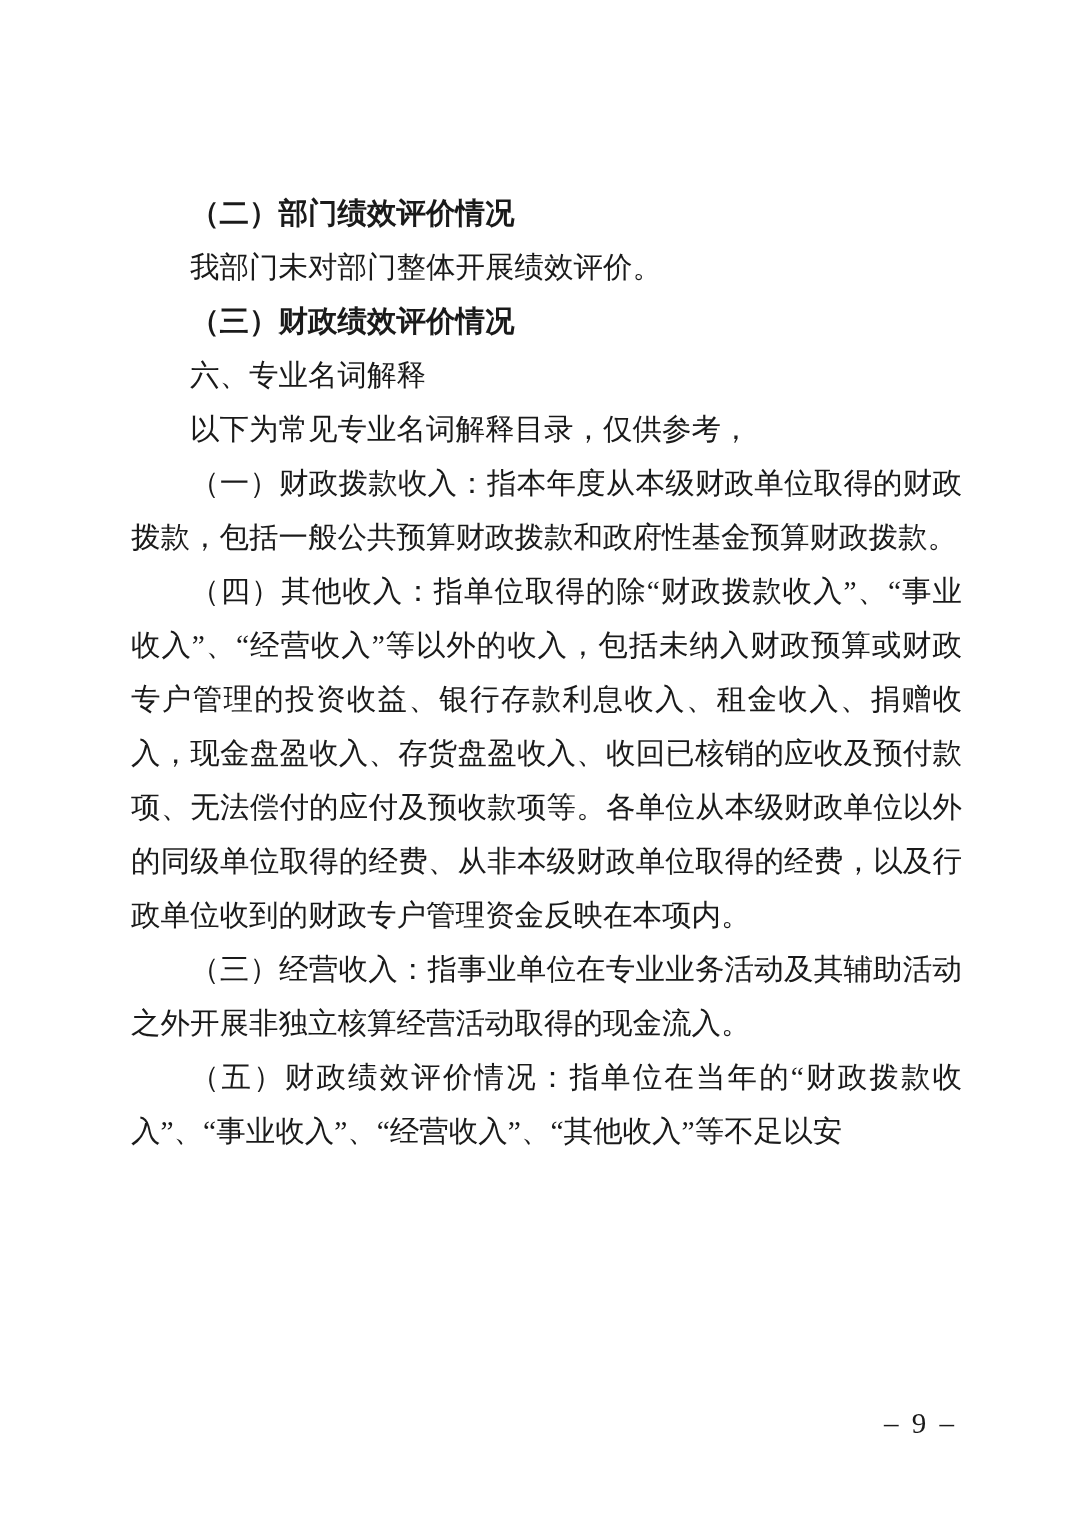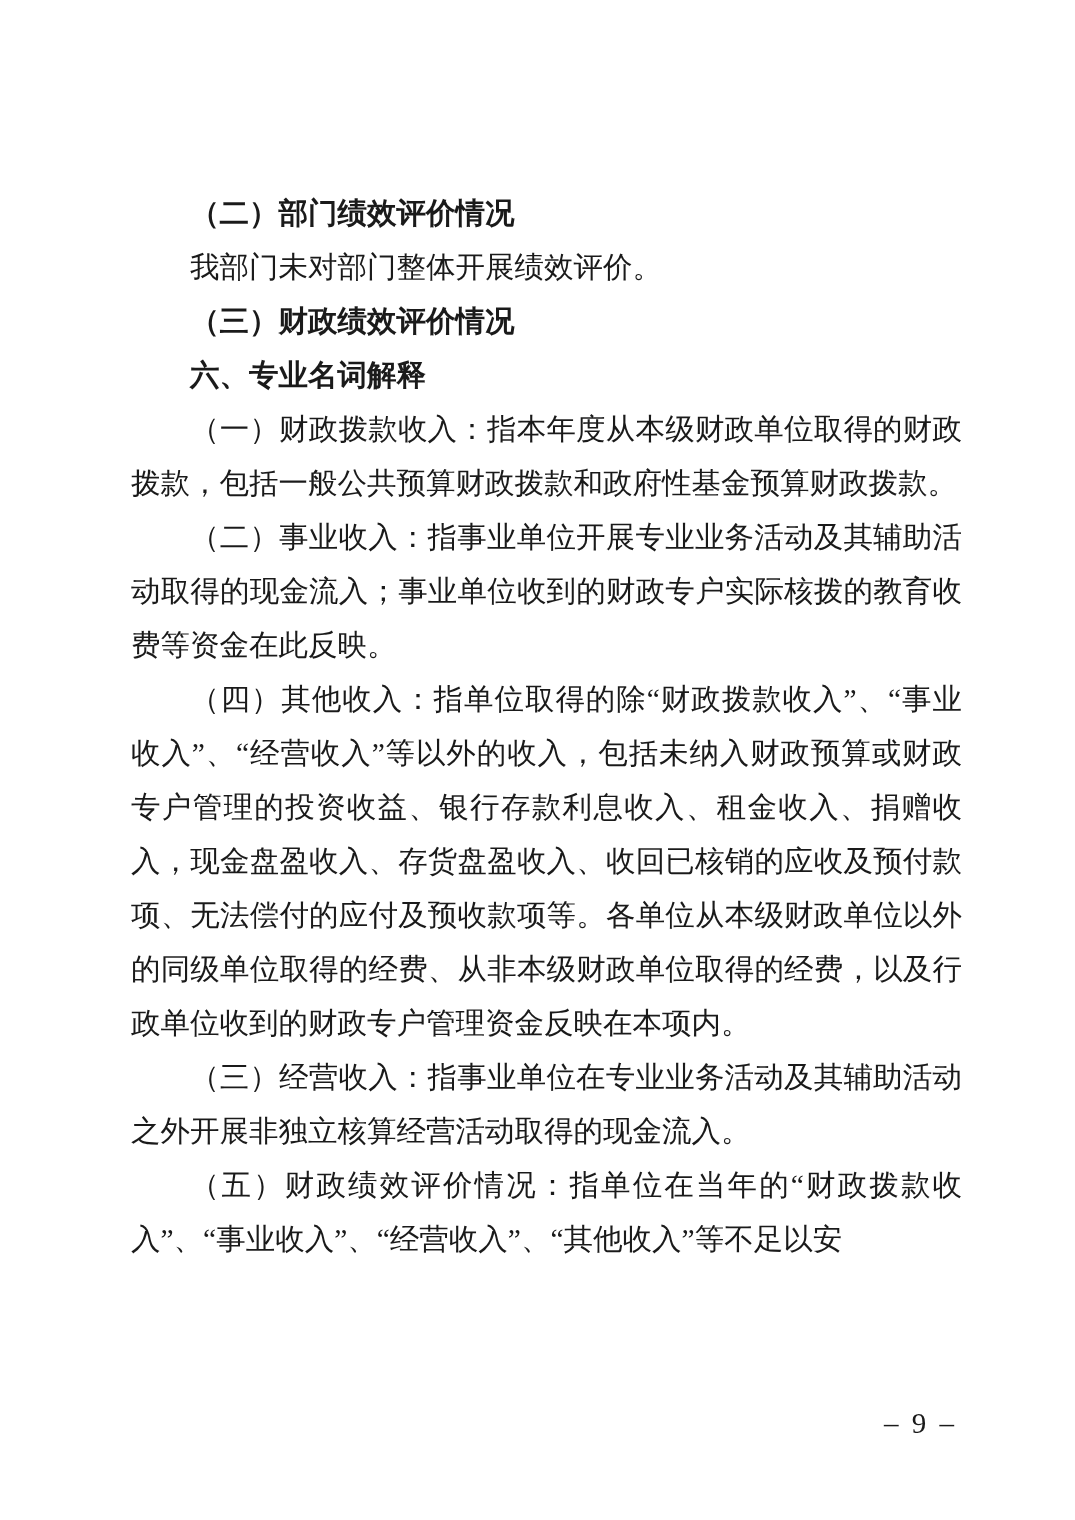--- a/index.html
+++ b/index.html
@@ -32,21 +32,21 @@
     padding: 0;
     text-indent: 2em;
   }
   
   .subheading {
     font-weight: 600;
   }
   
   .heading-hei {
     font-family: "Liberation Sans", "DejaVu Sans", sans-serif;
-    font-weight: 700;
+    font-weight: 400;
   }
   
   .term-label {
     font-weight: 400;
   }
   .page-number {
     position: absolute;
     top: 1408px;
     right: 128px;
     font-family: "Liberation Serif", "DejaVu Serif", serif;
@@ -65,24 +65,24 @@
 
     <p class="subheading">（二）部门绩效评价情况</p>
 
     <p>我部门未对部门整体开展绩效评价。</p>
 
     <p class="subheading">（三）财政绩效评价情况</p>
 
 
     <p class="heading-hei">六、专业名词解释</p>
 
+    <p>以下为常见专业名词解释目录，仅供参考，</p>
 
     <p><span class="term-label">（一）财政拨款收入：</span><span>指本年度从本级财政单位取得的财政拨款，包括一般公共预算财政拨款和政府性基金预算财政拨款。</span></p>
 
-    <p><span class="term-label">（二）事业收入：</span><span>指事业单位开展专业业务活动及其辅助活动取得的现金流入；事业单位收到的财政专户实际核拨的教育收费等资金在此反映。</span></p>
 
     <p><span class="term-label">（四）其他收入：</span><span>指单位取得的除“财政拨款收入”、“事业收入”、“经营收入”等以外的收入，包括未纳入财政预算或财政专户管理的投资收益、银行存款利息收入、租金收入、捐赠收入，现金盘盈收入、存货盘盈收入、收回已核销的应收及预付款项、无法偿付的应付及预收款项等。各单位从本级财政单位以外的同级单位取得的经费、从非本级财政单位取得的经费，以及行政单位收到的财政专户管理资金反映在本项内。</span></p>
 
     <p><span class="term-label">（三）经营收入：</span><span>指事业单位在专业业务活动及其辅助活动之外开展非独立核算经营活动取得的现金流入。</span></p>
 
     <p><span class="term-label">（五）财政绩效评价情况：</span><span>指单位在当年的“财政拨款收入”、“事业收入”、“经营收入”、“其他收入”等不足以安</span></p>
 
   </div>
 
   <div class="page-number">– 9 –</div>

